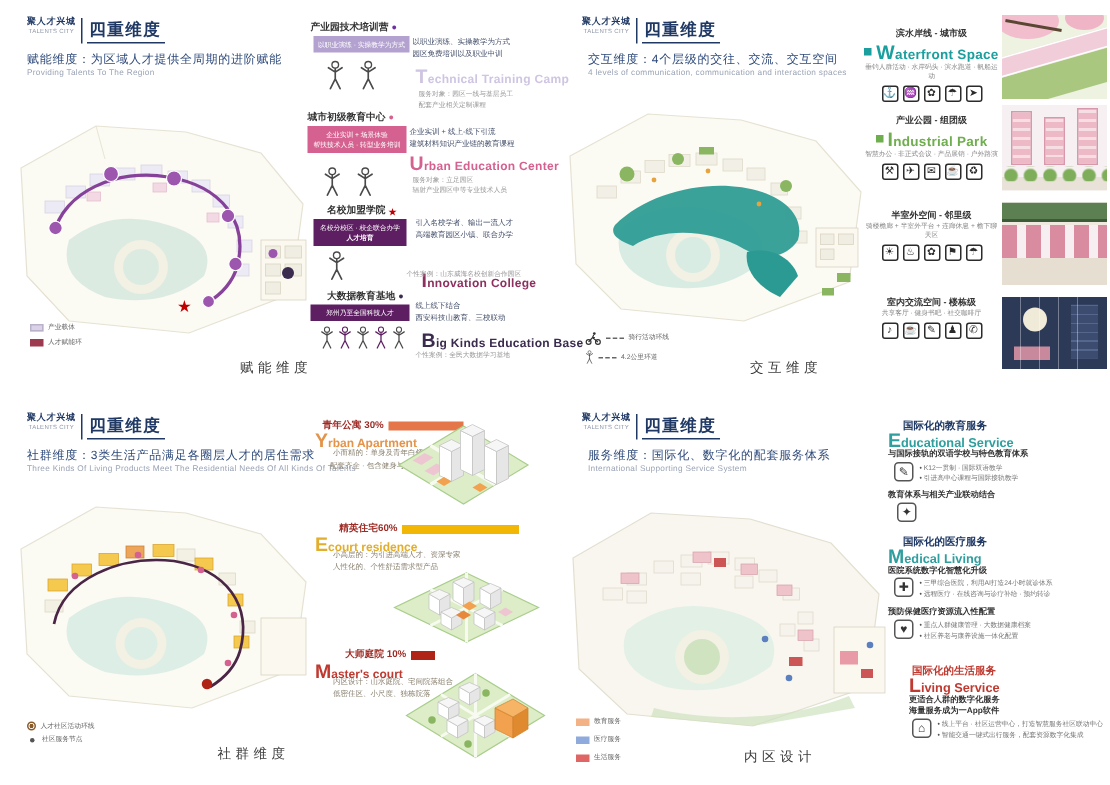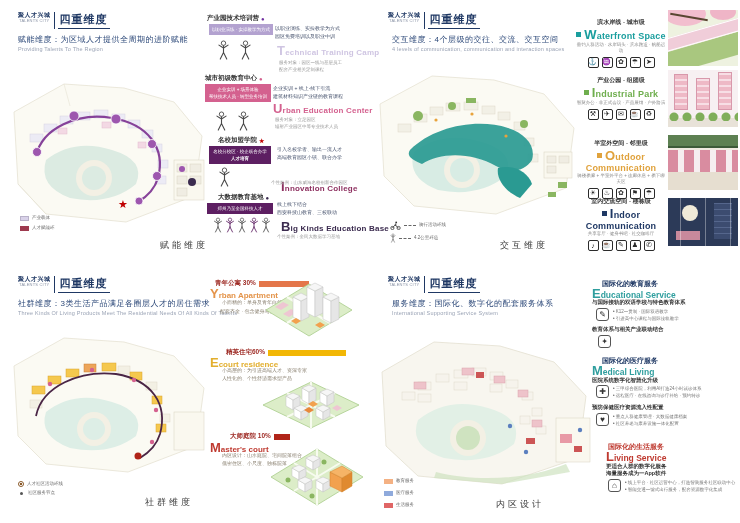--- a/index.html
+++ b/index.html
@@ -348,33 +348,31 @@
       <div class="icons" style="justify-content:center;margin-top:3px">
         <span class="icn">⚒</span>
         <span class="icn">✈</span>
         <span class="icn">✉</span>
         <span class="icn">☕</span>
         <span class="icn">♻</span>
       </div>
     </div>
     <div class="abs" style="left:576px;top:139px;width:90px">
       <div class="trzh">半室外空间 - 邻里级</div>
-      <div class="tren" style="color:#e0a23c"><span class="sq" style="background:#e0a23c"></span><span class="ini">O</span><span>utdoor Communication</span></div>
       <div class="trsub">骑楼檐廊 + 半室外平台 + 连廊休息 + 檐下聊天区</div>
       <div class="icons" style="justify-content:center;margin-top:3px">
         <span class="icn">☀</span>
         <span class="icn">♨</span>
         <span class="icn">✿</span>
         <span class="icn">⚑</span>
         <span class="icn">☂</span>
       </div>
     </div>
     <div class="abs" style="left:576px;top:197px;width:90px">
       <div class="trzh">室内交流空间 - 楼栋级</div>
-      <div class="tren" style="color:#1f3864"><span class="sq" style="background:#1f3864"></span><span class="ini">I</span><span>ndoor Communication</span></div>
       <div class="trsub">共享客厅 · 健身书吧 · 社交咖啡厅</div>
       <div class="icons" style="justify-content:center;margin-top:3px">
         <span class="icn">♪</span>
         <span class="icn">☕</span>
         <span class="icn">✎</span>
         <span class="icn">♟</span>
         <span class="icn">✆</span>
       </div>
     </div>
 

